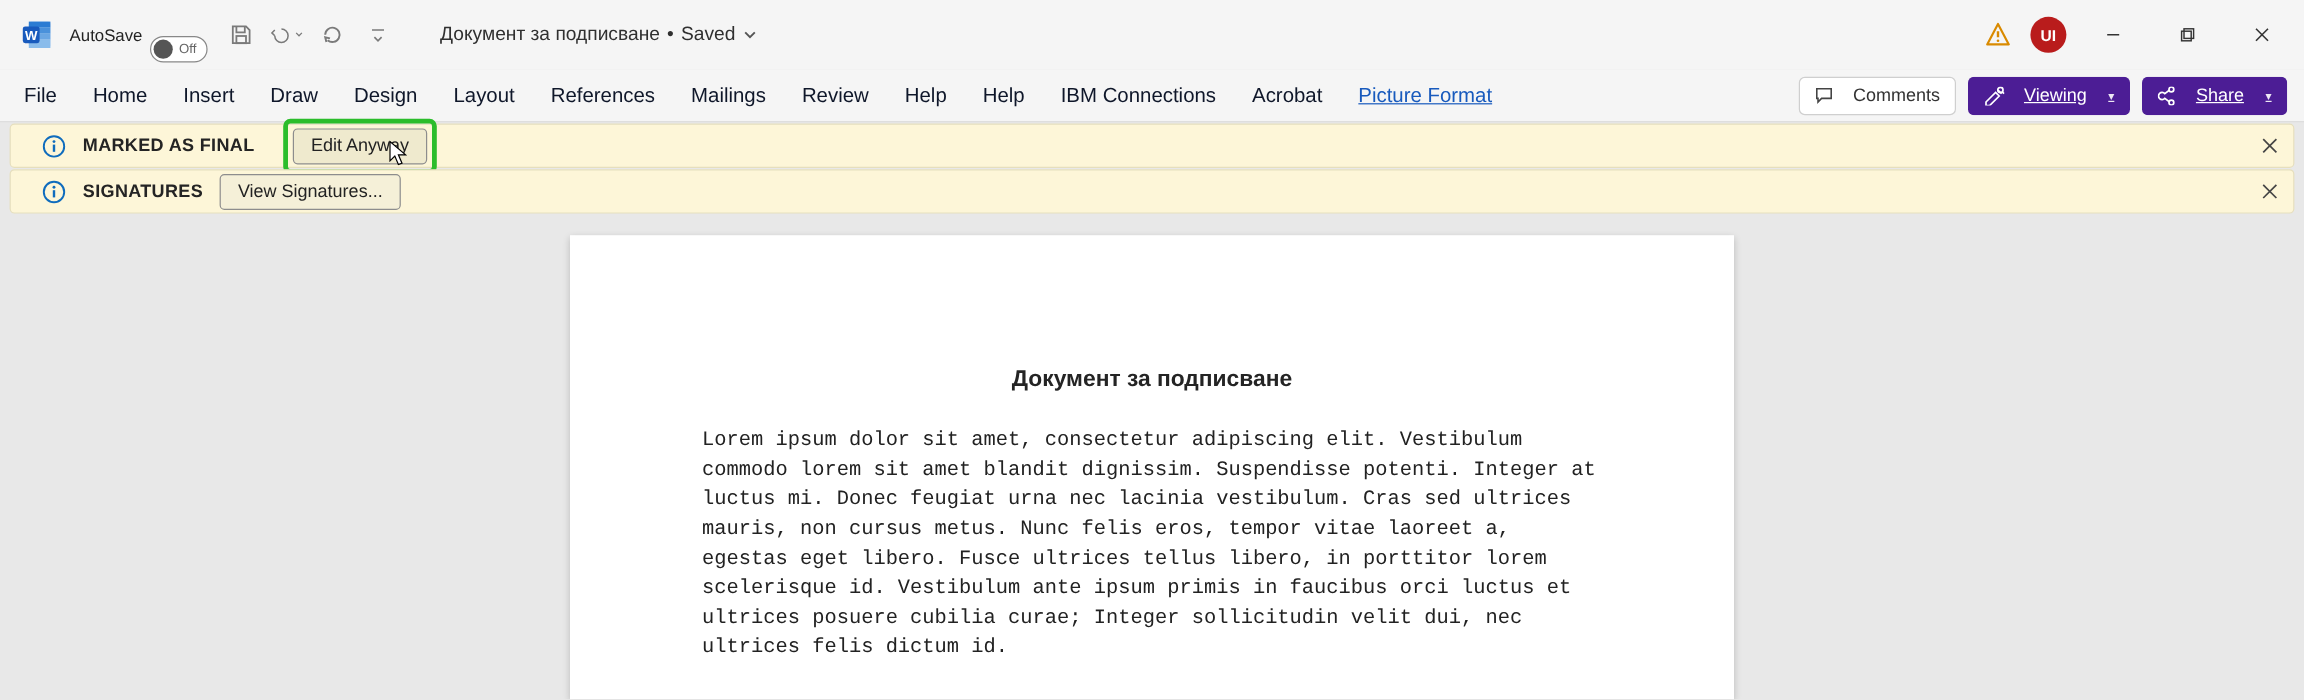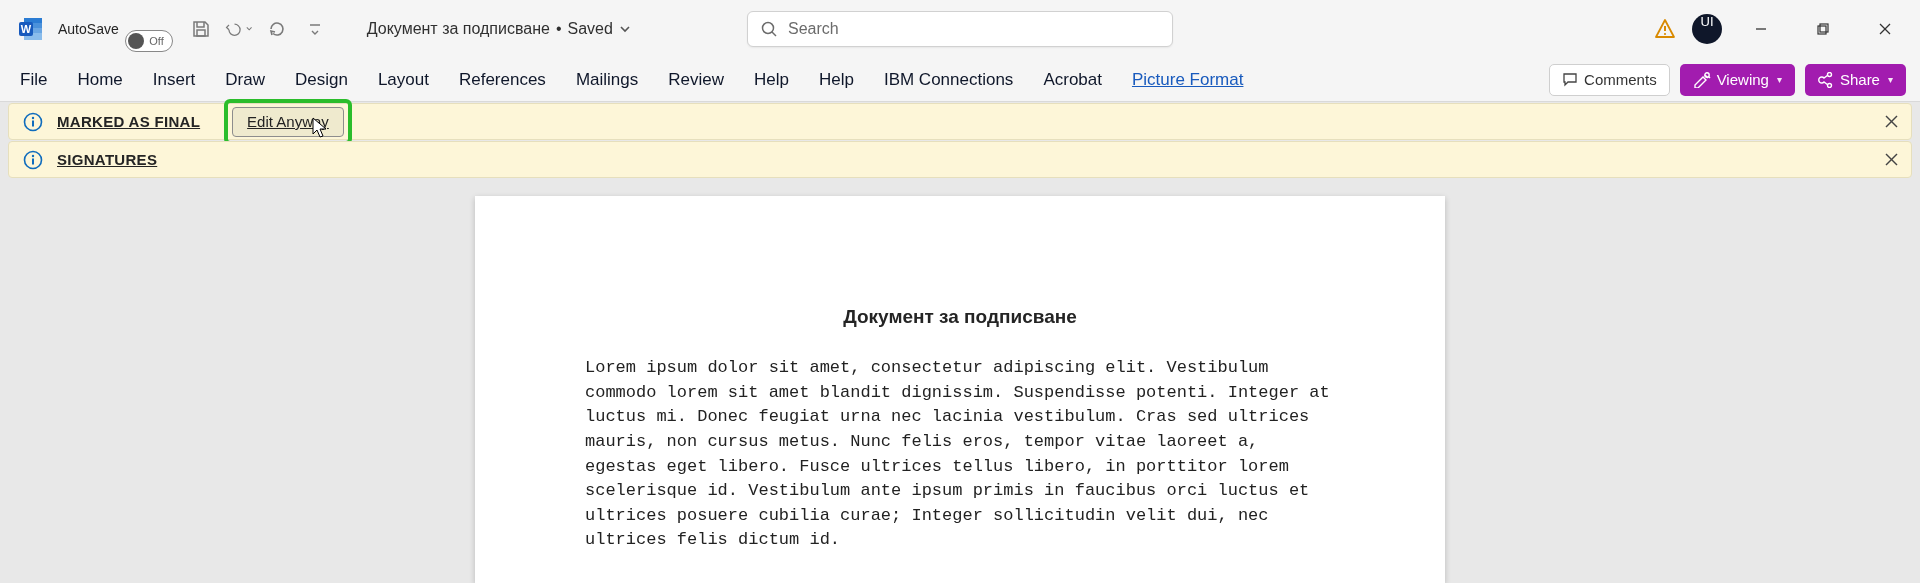--- a/index.html
+++ b/index.html
@@ -61,23 +61,23 @@
     display: flex; align-items: center; padding: 0 12px; gap: 10px;
     color: #6b6b6b; font-size: 16px;
     box-shadow: 0 1px 2px rgba(0,0,0,0.06);
   }
   .title-right {
     margin-left: auto; display: flex; align-items: center; gap: 16px;
     padding-right: 4px;
   }
   .avatar {
     width: 30px; height: 30px; border-radius: 50%;
-    background: #0f172a; color: #fff;
-    display: flex; justify-content: center;
-    font-size: 13px; font-weight: 400;
+    background: #b91c1c; color: #fff;
+    display: flex; align-items: center; justify-content: center;
+    font-size: 13px; font-weight: 700;
   }
   .win-btn {
     width: 46px; height: 40px;
     display: flex; align-items: center; justify-content: center;
     color: #333;
   }
 
   
   .ribbon {
     height: 44px;
@@ -92,40 +92,39 @@
     font-size: 17px; color: #0f172a;
     padding: 6px 2px;
   }
   .ribbon .tab.active { color: #185abd; text-decoration: underline; }
   .ribbon-right {
     position: absolute; right: 14px; top: 50%; transform: translateY(-50%);
     display: flex; gap: 10px; align-items: center;
   }
   .rbtn {
     height: 32px; border-radius: 5px;
-    display: flex; align-items: center; gap: 6px;
+    display: flex; align-items: center; gap: 16px;
     padding: 0 12px; font-size: 15px;
     border: 1px solid transparent;
   }
   .rbtn.comments { background: #fff; border: 1px solid #cfcfcf; color: #333; }
-  .rbtn.primary { background: #a21caf; color: #fff; }
+  .rbtn.primary { background: #4c1d95; color: #fff; text-decoration: underline; }
   .rbtn .chev { font-size: 10px; margin-left: 2px; opacity:.9 }
 
   
   .infobar {
     background: #fdf6d8;
     border: 1px solid #e6dfbd;
     border-radius: 4px;
     margin: 1px 8px 0 8px;
     height: 37px;
     display: flex; align-items: center;
-    padding: 0 14px; gap: 14px;
+    padding: 0 26px; gap: 14px;
     font-size: 15px;
     position: relative;
-    text-decoration: underline;
   }
   .infobar .info-icon {
     width: 20px; height: 20px; flex: 0 0 20px;
     display: flex; align-items: center; justify-content: center;
   }
   .infobar .title { font-weight: 700; letter-spacing: .3px; }
   .infobar .msg { text-decoration: underline; color: #333; }
   .infobar .close {
     position: absolute; right: 8px; top: 50%; transform: translateY(-50%);
     width: 24px; height: 24px;
@@ -224,29 +223,20 @@
 
   <div class="doc-title-wrap">
     <span>Документ за подписване</span>
     <span>•</span>
     <span>Saved</span>
     <svg width="12" height="12" viewBox="0 0 12 12">
         <path d="M2 4l4 4 4-4" stroke="#555" stroke-width="1.6" fill="none"></path>
       </svg>
   </div>
 
-  <div class="search-wrap">
-    <div class="search">
-      <svg width="18" height="18" viewBox="0 0 18 18">
-        <circle cx="8" cy="8" r="5.5" stroke="#6b6b6b" stroke-width="1.5" fill="none"></circle>
-        <line x1="12" y1="12" x2="16" y2="16" stroke="#6b6b6b" stroke-width="1.5"></line>
-      </svg>
-      <span>Search</span>
-    </div>
-  </div>
 
   <div class="title-right">
     <svg width="22" height="22" viewBox="0 0 22 22">
       <path d="M11 2 L20 19 H2 Z" fill="none" stroke="#d98a00" stroke-width="1.8" stroke-linejoin="round"></path>
       <line x1="11" y1="8" x2="11" y2="13" stroke="#d98a00" stroke-width="2"></line>
       <circle cx="11" cy="16" r="1.1" fill="#d98a00"></circle>
     </svg>
     <div class="avatar">
       <span>UI</span>
     </div>
@@ -340,20 +330,21 @@
 
 <div class="infobar">
   <span class="info-icon">
     <svg width="20" height="20" viewBox="0 0 20 20">
         <circle cx="10" cy="10" r="8.5" fill="none" stroke="#0f6cbd" stroke-width="1.6"></circle>
         <circle cx="10" cy="6" r="1.2" fill="#0f6cbd"></circle>
         <rect x="9" y="8.5" width="2" height="6" fill="#0f6cbd"></rect>
       </svg>
   </span>
   <span class="title">SIGNATURES</span>
+  <button class="btn-outline">View Signatures...</button>
   <span class="close">
     <svg width="13" height="13" viewBox="0 0 13 13">
         <line x1="1" y1="1" x2="12" y2="12" stroke="#444" stroke-width="1.4"></line>
         <line x1="12" y1="1" x2="1" y2="12" stroke="#444" stroke-width="1.4"></line>
       </svg>
   </span>
 </div>
 
 <div class="canvas">
   <div class="page">

